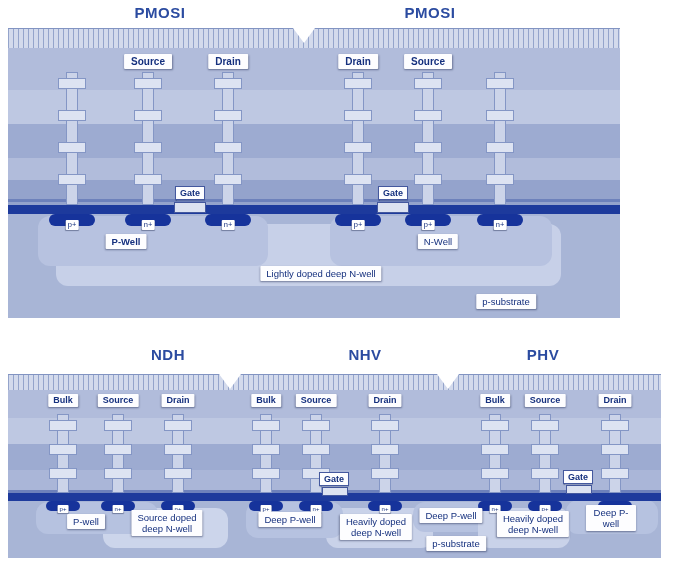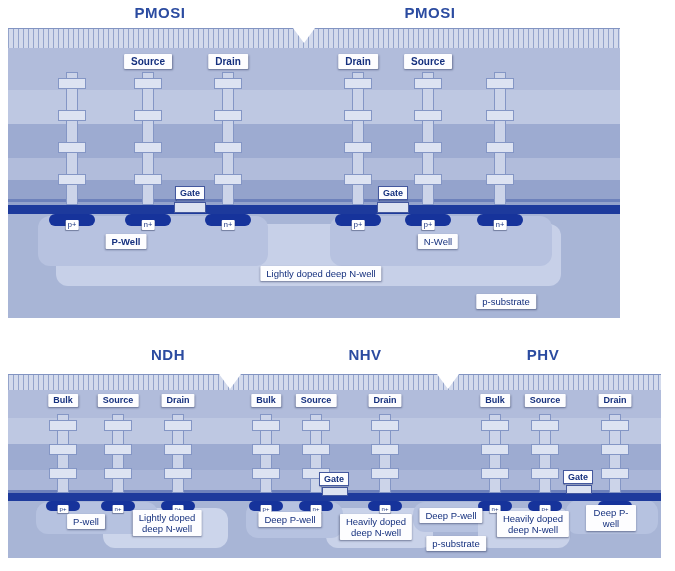--- a/index.html
+++ b/index.html
@@ -238,21 +238,21 @@
   <div class="term small" style="left:308px;top:20px;">Source</div>
   <div class="term small" style="left:377px;top:20px;">Drain</div>
   <div class="term small" style="left:487px;top:20px;">Bulk</div>
   <div class="term small" style="left:537px;top:20px;">Source</div>
   <div class="term small" style="left:607px;top:20px;">Drain</div>
 
   <div class="gatebox" style="left:326px;top:98px;">Gate</div>
   <div class="gatebox" style="left:570px;top:96px;">Gate</div>
 
   <div class="region" style="left:78px;top:140px;">P-well</div>
-  <div class="region" style="left:159px;top:136px;">Lightly doped
+  <div class="region" style="left:159px;top:136px;">Source doped
 deep N-well</div>
   <div class="region" style="left:282px;top:138px;">Deep P-well</div>
   <div class="region" style="left:368px;top:140px;">Heavily doped
 deep N-well</div>
   <div class="region" style="left:443px;top:134px;">Deep P-well</div>
   <div class="region" style="left:448px;top:162px;">p-substrate</div>
   <div class="region" style="left:525px;top:137px;">Heavily doped
 deep N-well</div>
   <div class="region" style="left:603px;top:131px;">Deep P-well</div>
 </div>

